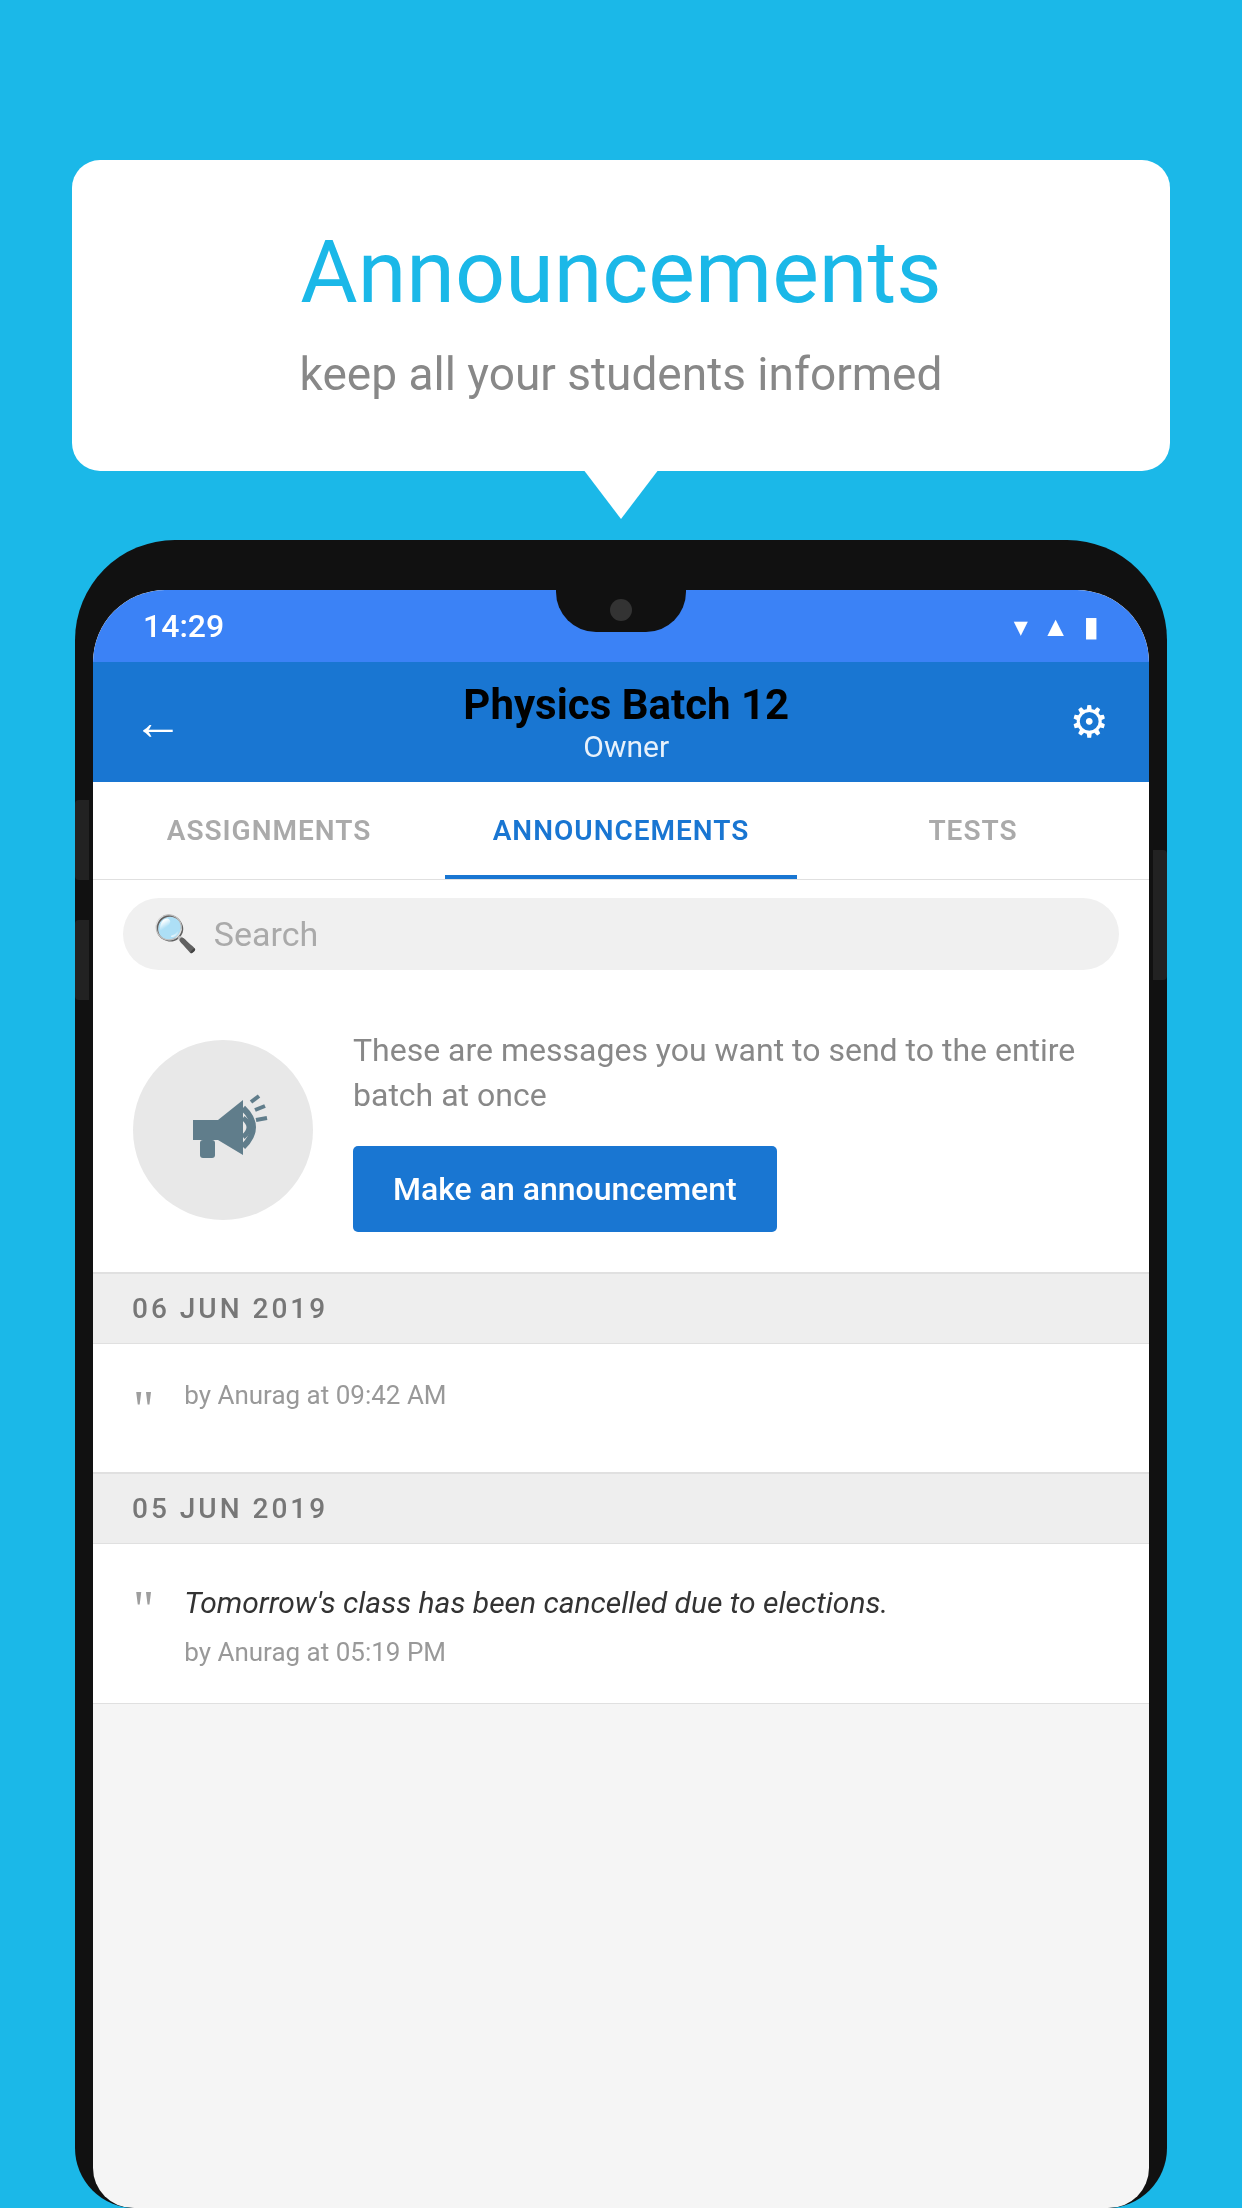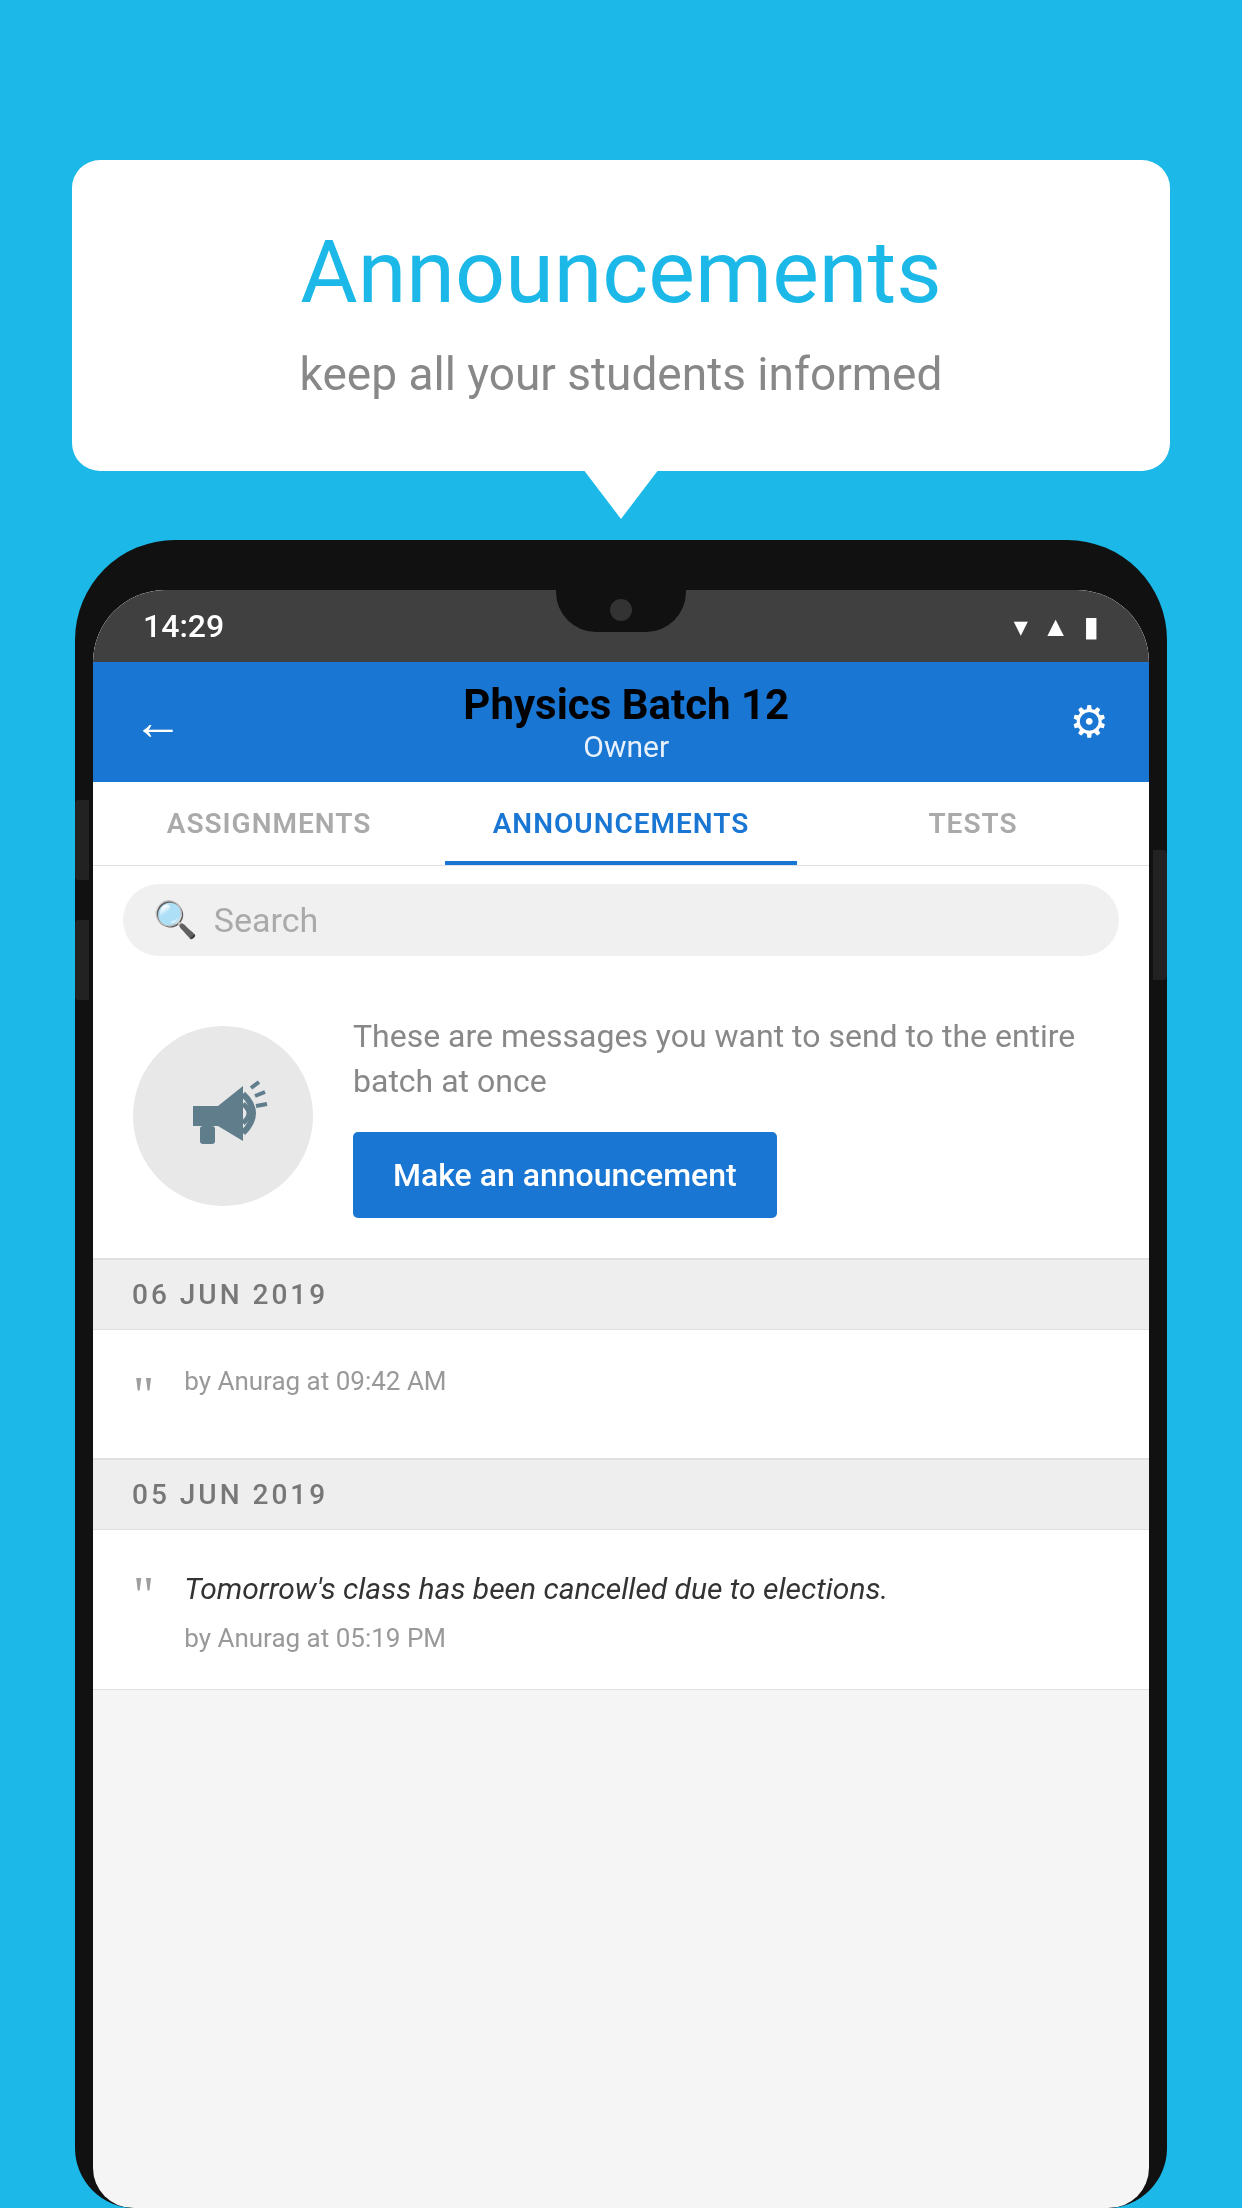--- a/index.html
+++ b/index.html
@@ -74,21 +74,21 @@
       left: 18px;
       right: 18px;
       bottom: 0;
       background: #f5f5f5;
       border-radius: 72px 72px 40px 40px;
       overflow: hidden;
     }
 
     
     .status-bar {
-      background: #404040;
+      background: #3b82f6;
       height: 72px;
       display: flex;
       align-items: center;
       justify-content: space-between;
       padding: 0 50px;
       border-radius: 72px 72px 0 0;
       position: relative;
     }
     .status-bar-time {
       color: white;
@@ -156,21 +156,21 @@
     .settings-btn {
       color: white;
       font-size: 44px;
     }
 
     
     .tabs-bar {
       background: white;
       display: flex;
       align-items: stretch;
-      height: 84px;
+      height: 98px;
       border-bottom: 1px solid #e0e0e0;
     }
     .tab-item {
       flex: 1;
       display: flex;
       align-items: center;
       justify-content: center;
       font-size: 28px;
       font-weight: 600;
       color: #aaa;

